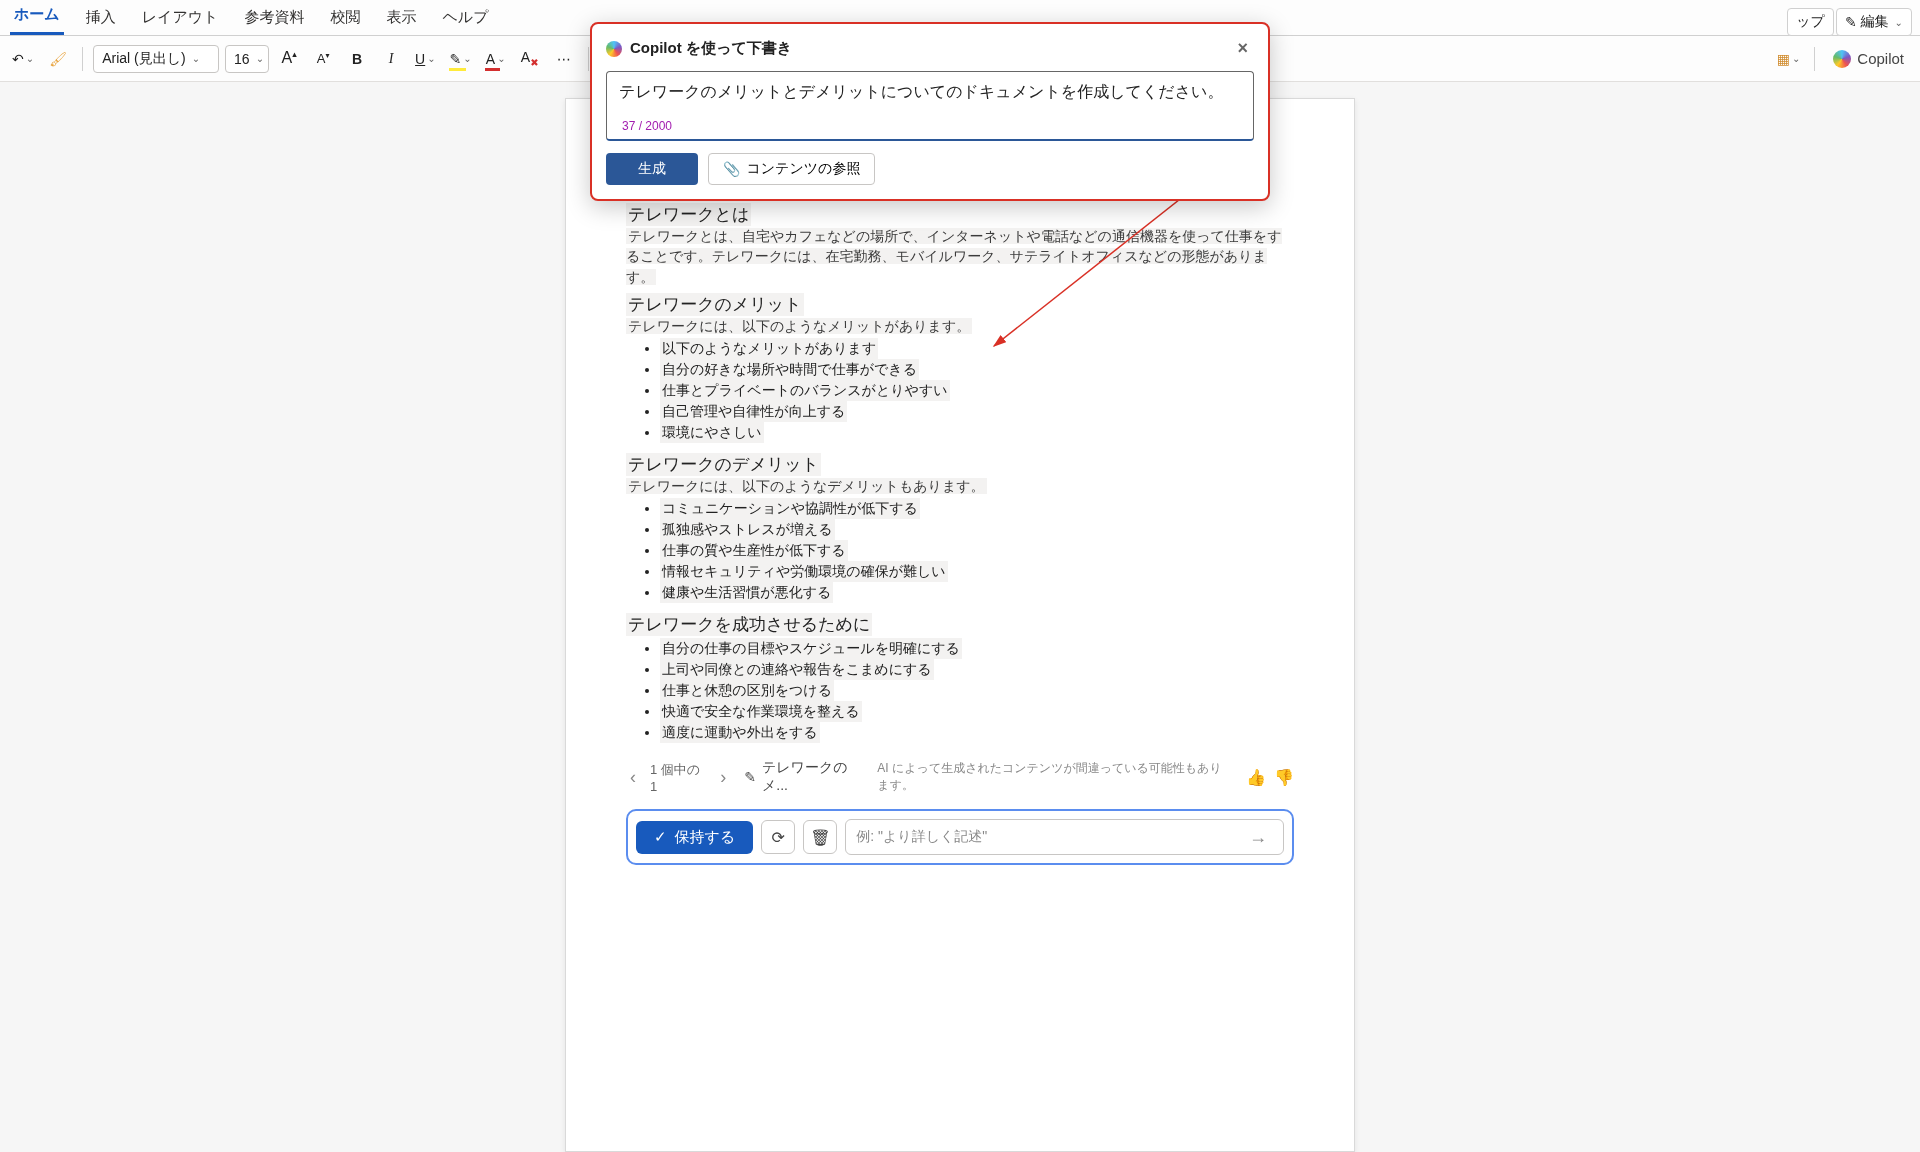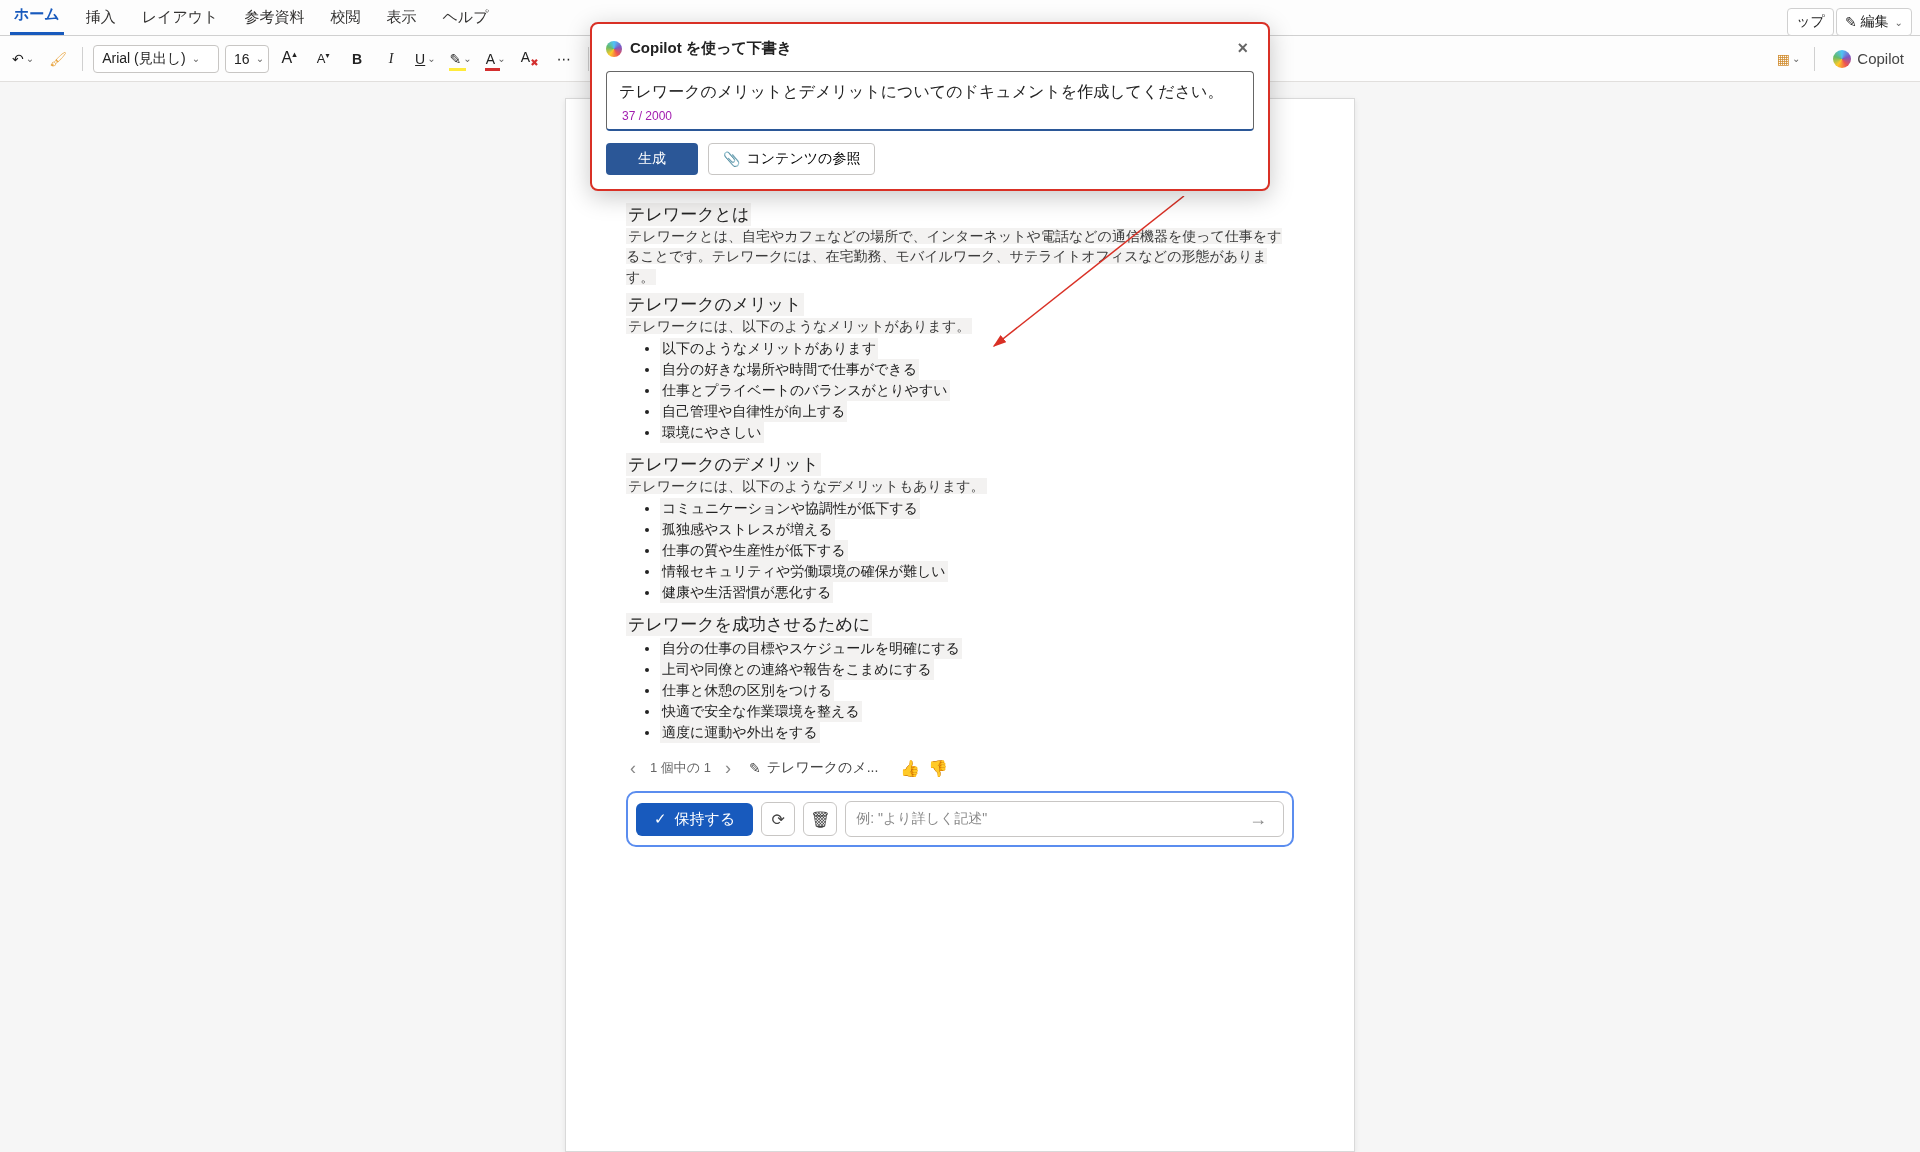--- a/index.html
+++ b/index.html
@@ -19,21 +19,21 @@
   .caret-down { font-size: 10px; color: #666; }
   .chev { font-size: 10px; color: #666; padding-left:2px; }
   .right-cluster { margin-left: auto; display: flex; gap: 6px; align-items:center;}
   .edit-btn { display:flex; align-items:center; gap:4px; border:1px solid #d0d0d0; border-radius:4px; padding:4px 8px; font-size:14px; background:#fff;}
   .copilot-btn { display:flex; align-items:center; gap:6px; padding:4px 8px; font-size:15px; color:#444;}
 
   
   .copilot-panel { position: absolute; top: 22px; left: 590px; width: 680px; background: #fff; border: 2px solid #d93025; border-radius: 8px; box-shadow: 0 6px 24px rgba(0,0,0,0.22); z-index: 50; padding: 12px 14px 14px 14px; }
   .cp-hdr { display: flex; align-items: center; gap: 8px; font-weight: 600; font-size: 15px; padding-bottom: 10px;}
   .cp-close { margin-left: auto; font-size: 18px; color: #666; cursor:pointer; padding:2px 6px;}
-  .cp-input { width: 100%; border: 1px solid #666; border-bottom: 2px solid #2b5797; border-radius: 4px; padding: 10px 12px 26px 12px; font-size: 16px; position: relative; background:#fff; }
+  .cp-input { width: 100%; border: 1px solid #666; border-bottom: 2px solid #2b5797; border-radius: 4px; padding: 10px 12px 36px 12px; font-size: 16px; position: relative; background:#fff; }
   .cp-count { font-size: 12px; color: #a21caf; margin-top: -22px; margin-left: 16px; position: relative; }
   .cp-actions { display: flex; gap: 10px; margin-top: 20px; }
   .cp-generate { background: #2b5797; color: #fff; border: none; border-radius: 4px; padding: 6px 32px; font-size: 14px; cursor:pointer;}
   .cp-ref { background: #fff; border: 1px solid #c8c6c4; border-radius: 4px; padding: 6px 14px; font-size: 14px; display:flex; align-items:center; gap:6px; cursor:pointer;}
 
   
   .arrow-svg { position:absolute; top:196px; left:984px; z-index:40; pointer-events:none;}
 
   
   .canvas { position: relative; display:flex; justify-content:center; padding-top: 16px; height: calc(100vh - 82px); background:#f6f6f6;}
@@ -241,20 +241,21 @@
       </ul>
 
     <div class="review-row">
       <span class="chev2">‹</span>
       <span>1 個中の 1</span>
       <span class="chev2">›</span>
       <span class="tag-pill">
         <span class="glyph">✎</span>
         <span>テレワークのメ...</span>
       </span>
+      <span class="ai-note">AI によって生成されたコンテンツが間違っている可能性もあります。</span>
       <span class="thumbs">
         <span class="thumb">👍</span>
         <span class="thumb">👎</span>
       </span>
     </div>
 
     <div class="action-row">
       <button class="keep-btn">
         <span class="glyph">✓</span>
         <span>保持する</span>

